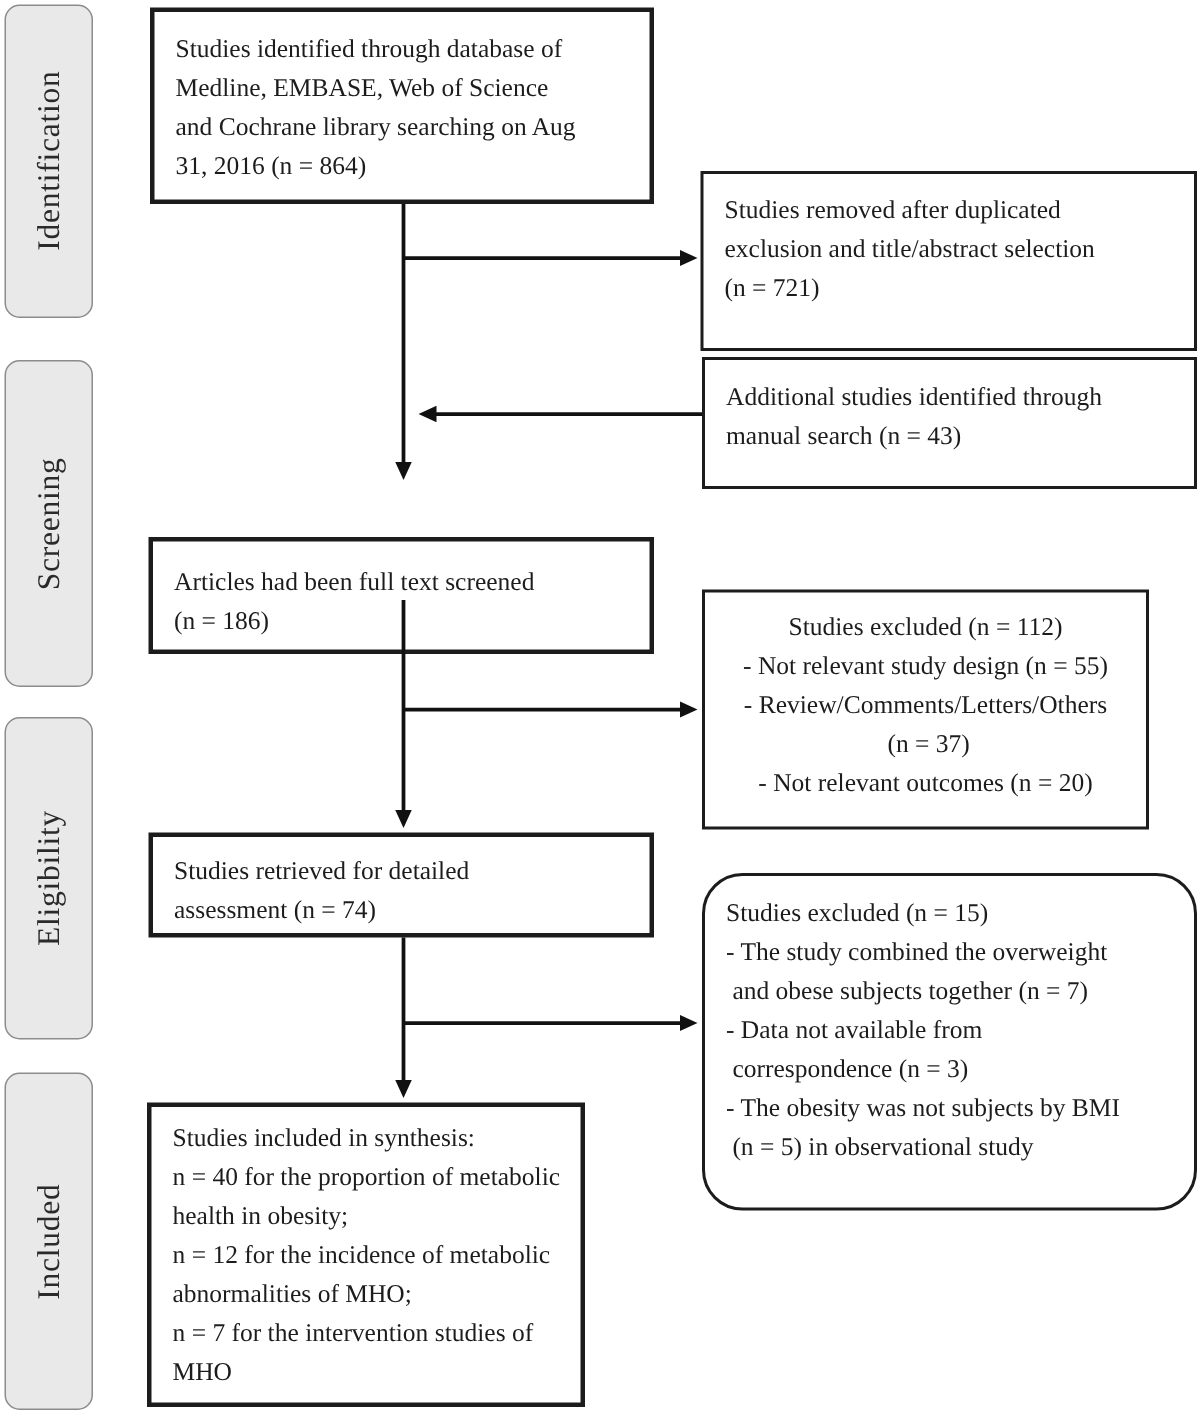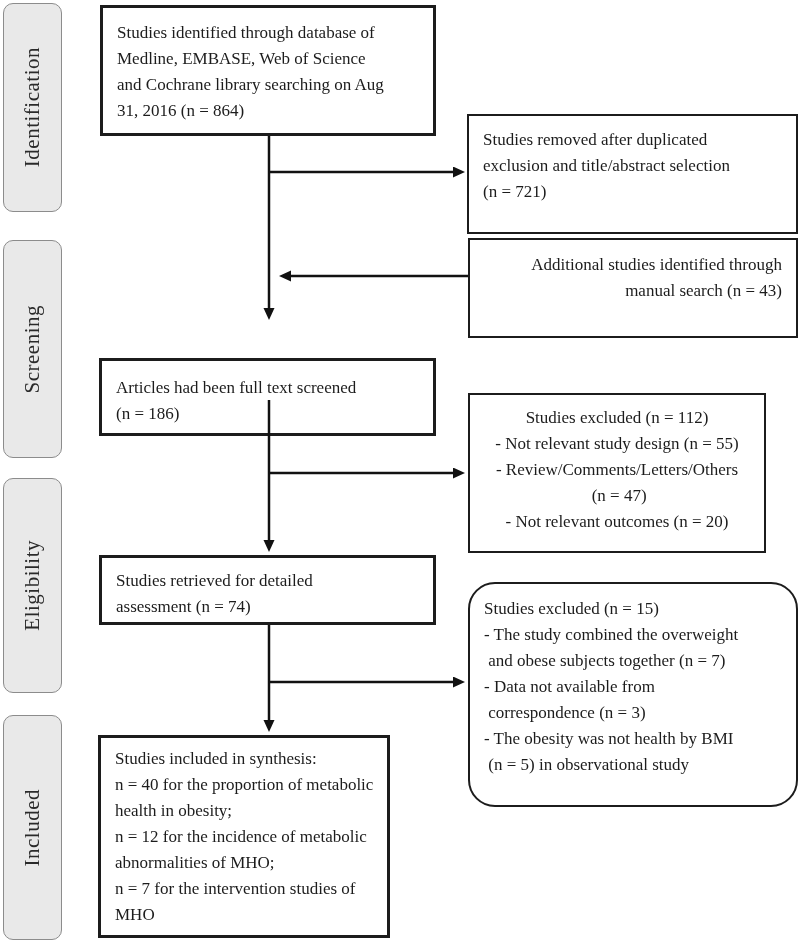--- a/index.html
+++ b/index.html
@@ -95,40 +95,40 @@
     <div class="ln">n = 7 for the intervention studies of</div>
     <div class="ln">MHO</div>
   </div>
 
   <div class="fbox side" style="left:467px;top:114px;width:331px;height:120px;padding:11px 14px;">
     <div class="ln">Studies removed after duplicated</div>
     <div class="ln">exclusion and title/abstract selection</div>
     <div class="ln">(n = 721)</div>
   </div>
 
-  <div class="fbox side" style="left:468px;top:238px;width:330px;height:100px;padding:12px 14px;text-align:right;">
+  <div class="fbox side" style="left:468px;top:238px;width:330px;height:88px;padding:12px 14px;">
     <div class="ln">Additional studies identified through</div>
     <div class="ln">manual search (n = 43)</div>
   </div>
 
   <div class="fbox side" style="left:468px;top:393px;width:298px;height:160px;padding:10px 14px;text-align:center;">
     <div class="ln">Studies excluded (n = 112)</div>
     <div class="ln">- Not relevant study design (n = 55)</div>
     <div class="ln">- Review/Comments/Letters/Others</div>
-    <div class="ln"> (n = 47)</div>
+    <div class="ln"> (n = 37)</div>
     <div class="ln">- Not relevant outcomes (n = 20)</div>
   </div>
 
   <div class="fbox side" style="left:468px;top:582px;width:330px;height:225px;padding:12px 14px;border-radius:27px;">
     <div class="ln">Studies excluded (n = 15)</div>
     <div class="ln">- The study combined the overweight</div>
     <div class="ln"> and obese subjects together (n = 7)</div>
     <div class="ln">- Data not available from</div>
     <div class="ln"> correspondence (n = 3)</div>
-    <div class="ln">- The obesity was not health by BMI</div>
+    <div class="ln">- The obesity was not subjects by BMI</div>
     <div class="ln"> (n = 5) in observational study</div>
   </div>
 
   <svg class="arrows" viewBox="0 0 800 944" xmlns="http://www.w3.org/2000/svg">
     <defs>
       <marker id="ah" markerUnits="userSpaceOnUse" markerWidth="14" markerHeight="12" refX="1" refY="5.5" orient="auto">
         <path d="M0,0 L12,5.5 L0,11 Z" fill="#111111"></path>
       </marker>
     </defs>
     <g stroke="#111111" stroke-width="2.5" fill="none">

